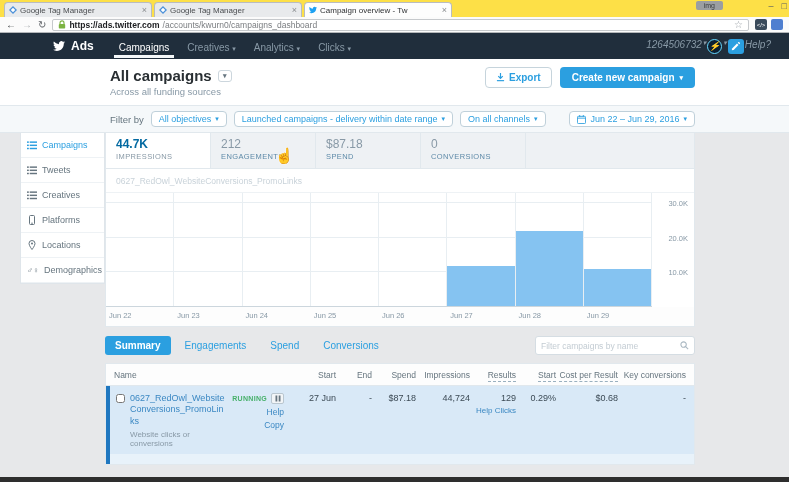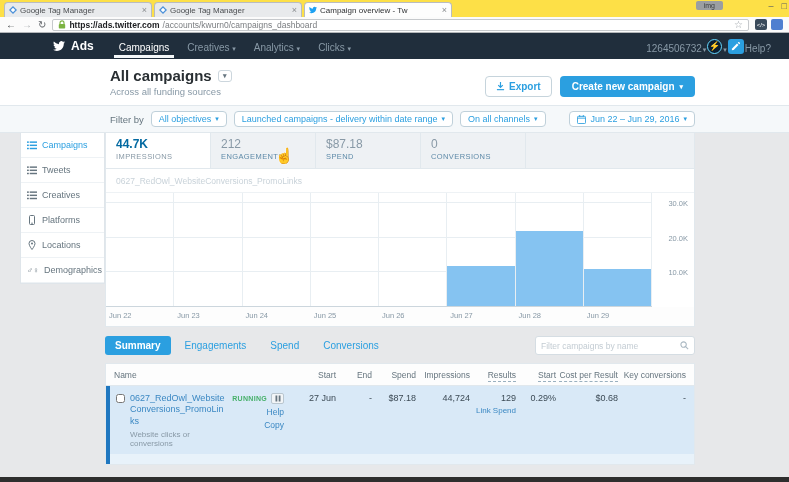--- a/index.html
+++ b/index.html
@@ -22,27 +22,27 @@
   .ext-icons { display:flex; gap:4px; align-items:center; }
   .ext-a { width:12px; height:11px; background:#3a4a5a; border-radius:2px; color:#fff; font-size:6px; display:flex; align-items:center; justify-content:center; }
   .ext-b { width:12px; height:11px; background:#4f7fd0; border-radius:2px; }
 
   
   .adsnav { height:26px; background:#202e3c; display:flex; align-items:center; padding:0 18px 0 52px; color:#8899a6; font-size:10px; }
   .adsnav .brand { color:#fff; font-weight:bold; font-size:12px; margin:0 16px 0 5px; }
   .nav-item { padding:7px 9px 5px; position:relative; cursor:pointer; }
   .nav-item.active { color:#fff; }
   .nav-item.active::after { content:""; position:absolute; left:4px; right:4px; bottom:0; height:3px; background:#f5f8fa; }
-  .nav-right { margin-left:auto; display:flex; align-items:flex-end; gap:1px; }
+  .nav-right { margin-left:auto; display:flex; align-items:flex-start; gap:1px;font-style:italic; }
   .avatar { width:15px; height:15px; border-radius:50%; background:#0b1f33; border:1px solid #66d9ff; color:#6ad1f5; font-size:9px; display:flex; align-items:center; justify-content:center; }
   .compose { width:16px; height:15px; background:#2b9fe0; border-radius:3px; display:flex; align-items:center; justify-content:center; }
   .caret { font-size:7px; color:#8899a6; }
 
   
-  .pagehead { background:#fff; padding:8px 94px 8px 110px; display:flex; align-items:flex-end; }
+  .pagehead { background:#fff; padding:8px 94px 8px 110px; display:flex; align-items:flex-start; }
   .ph-title { font-size:15px; font-weight:bold; color:#292f33; display:flex; align-items:center; gap:6px; }
   .ph-chev { width:14px; height:12px; border:1px solid #ccd6dd; border-radius:3px; font-size:7px; color:#66757f; display:flex; align-items:center; justify-content:center; }
   .ph-sub { font-size:9.5px; color:#8899a6; margin-top:2px; }
   .ph-actions { margin-left:auto; display:flex; gap:8px; align-items:center;padding-left:30px; }
   .btn-outline { border:1px solid #c6d4dc; background:#fff; color:#2b9fe0; font-size:10px; font-weight:bold; border-radius:4px; padding:4px 10px; display:flex; align-items:center; gap:4px; cursor:pointer; }
   .btn-primary { background:#2b9fe0; color:#fff; font-size:10px; font-weight:bold; border:none; border-radius:4px; padding:5px 12px; display:flex; align-items:center; gap:5px; cursor:pointer; }
 
   
   .filterbar { background:#f5f8fa; border-top:1px solid #e1e8ed; border-bottom:1px solid #e1e8ed; padding:5px 94px 5px 110px; display:flex; align-items:center; gap:7px; font-size:9.5px; color:#66757f; }
   .drop { background:#fff; border:1px solid #bfd0da; border-radius:4px; color:#2b9fe0; padding:2px 7px; font-size:9px; display:flex; align-items:center; gap:4px; cursor:pointer; white-space:nowrap; }
@@ -425,21 +425,21 @@
               <div class="rowlink">Help</div>
               <div class="rowlink">Copy</div>
             </div>
           </div>
           <span class="coln w-start">27 Jun</span>
           <span class="coln w-end">-</span>
           <span class="coln w-spend">$87.18</span>
           <span class="coln w-impr">44,724</span>
           <span class="coln w-res">
             <span>129</span>
-            <div class="cell-sub res-link">Link Spend</div>
+            <div class="cell-sub res-link">Help Clicks</div>
           </span>
           <span class="coln w-rate">0.29%</span>
           <span class="coln w-cpr">$0.68</span>
           <span class="coln w-kc">-</span>
         </div>
         <div class="rowstrip"></div>
       </div>
     </div>
   </div>
 </div>

